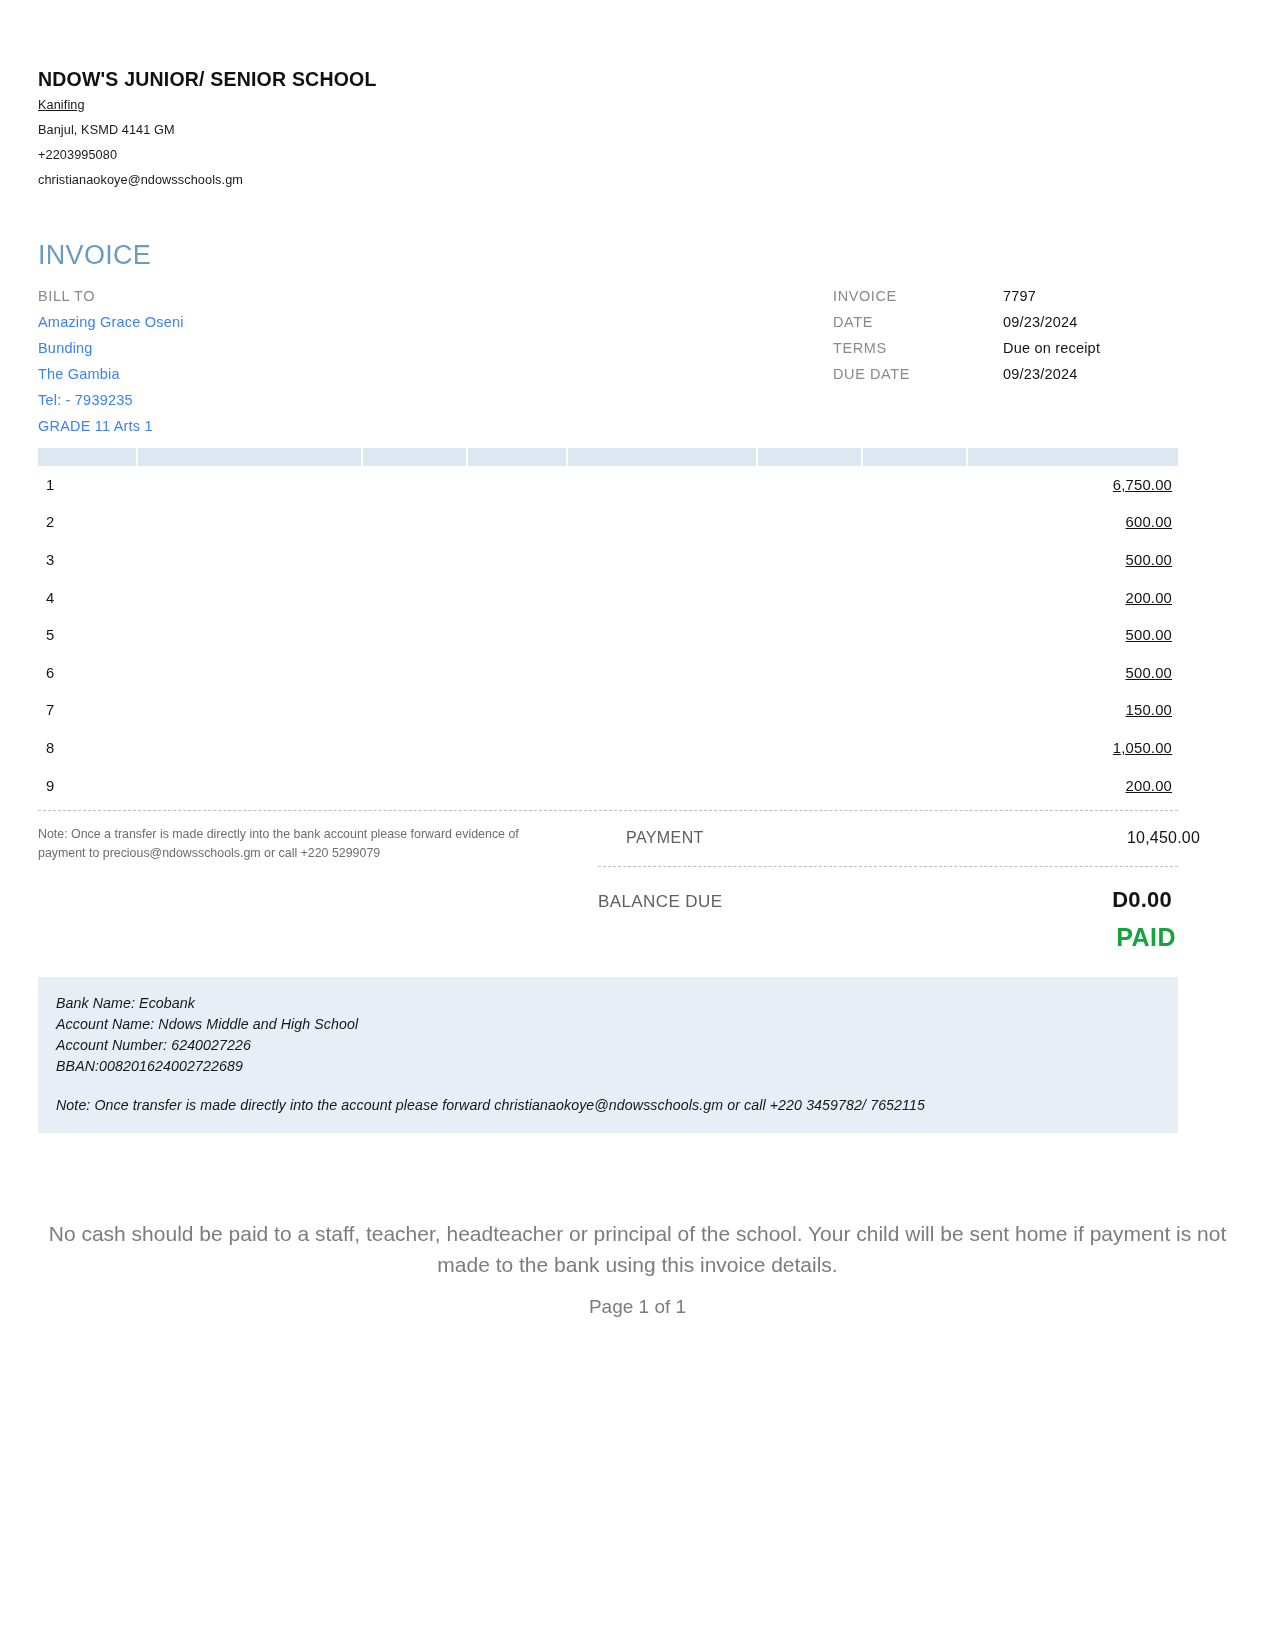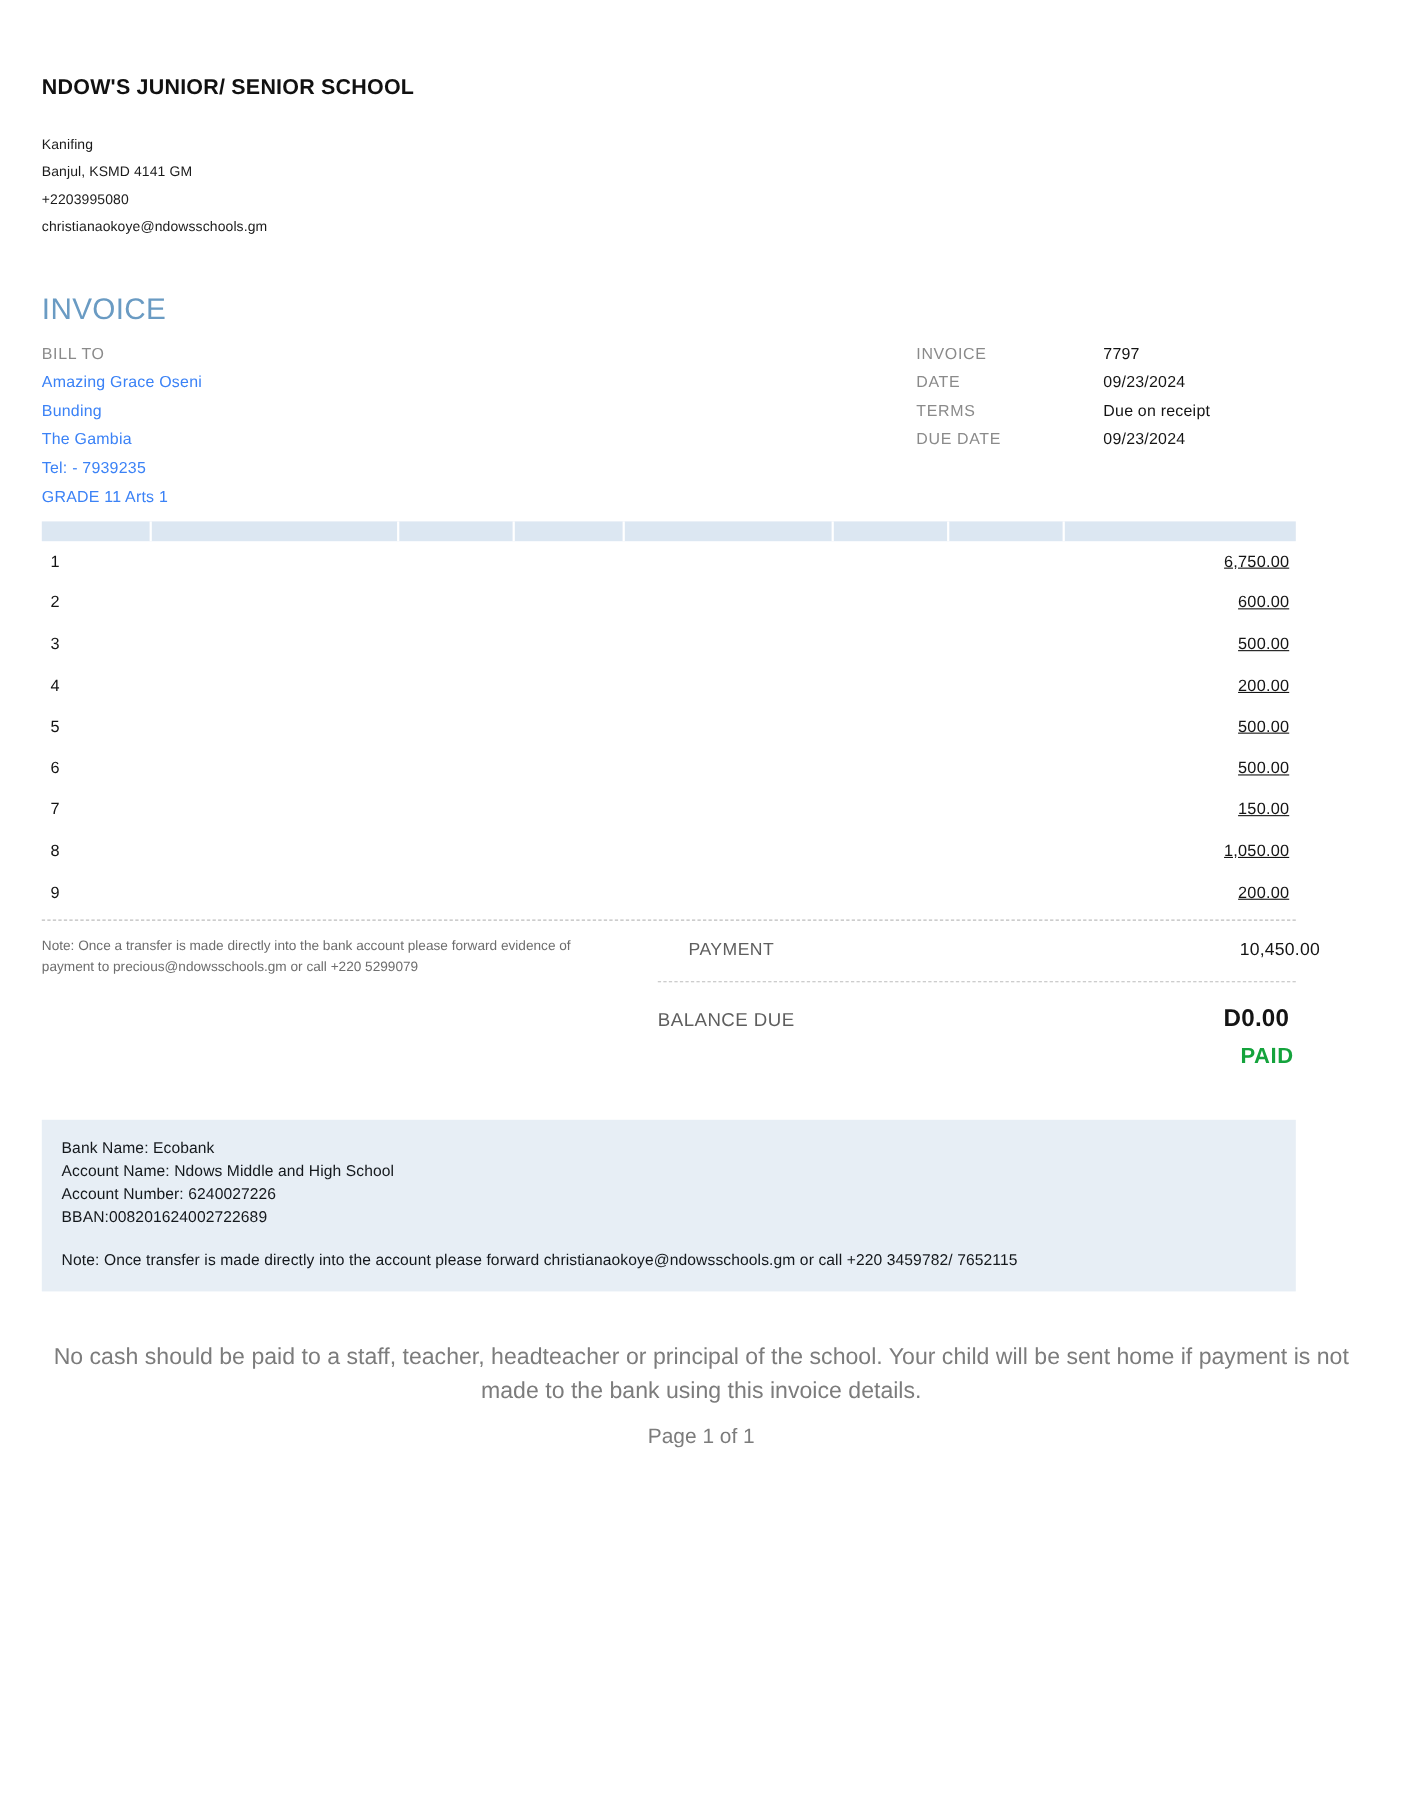--- a/index.html
+++ b/index.html
@@ -31,21 +31,21 @@
     margin: 0;
     padding-top: 68px;
     color: #111111;
   }
   .addr-line {
     font-size: 12.7px;
     color: #1a1a1a;
     margin-top: 11px;
     letter-spacing: 0.1px;
   }
-  .addr-line:first-of-type { margin-top: 33px; }
+  .addr-line:first-of-type { margin-top: 7px; text-decoration: underline; }
 
   
   .invoice-title {
     font-size: 27px;
     color: #6a9bc3;
     margin-top: 53px;
     font-weight: normal;
     letter-spacing: 0.3px;
   }
 
@@ -190,33 +190,34 @@
   .tot-row.balance { top: 76px; }
   .tot-row.balance .tot-label { font-size: 17px; }
   .tot-row.balance .tot-val {
     font-size: 22px;
     font-weight: bold;
   }
   .paid-badge {
     position: absolute;
     right: 2px;
     top: 112px;
-    font-size: 20px;
+    font-size: 25px;
     font-weight: bold;
     color: #14a33c;
     letter-spacing: 0.5px;
   }
 
   
   .bank-box {
-    margin-top: 21px;
+    margin-top: 6px;
     width: 1140px;
     background: #e7eef5;
     box-sizing: border-box;
     padding: 16px 18px 20px 18px;
+    font-style: italic;
   }
   .bank-line {
     font-size: 14.2px;
     color: #14181c;
     line-height: 1.48;
     letter-spacing: 0.1px;
   }
   .bank-note {
     font-size: 14.2px;
     color: #14181c;

